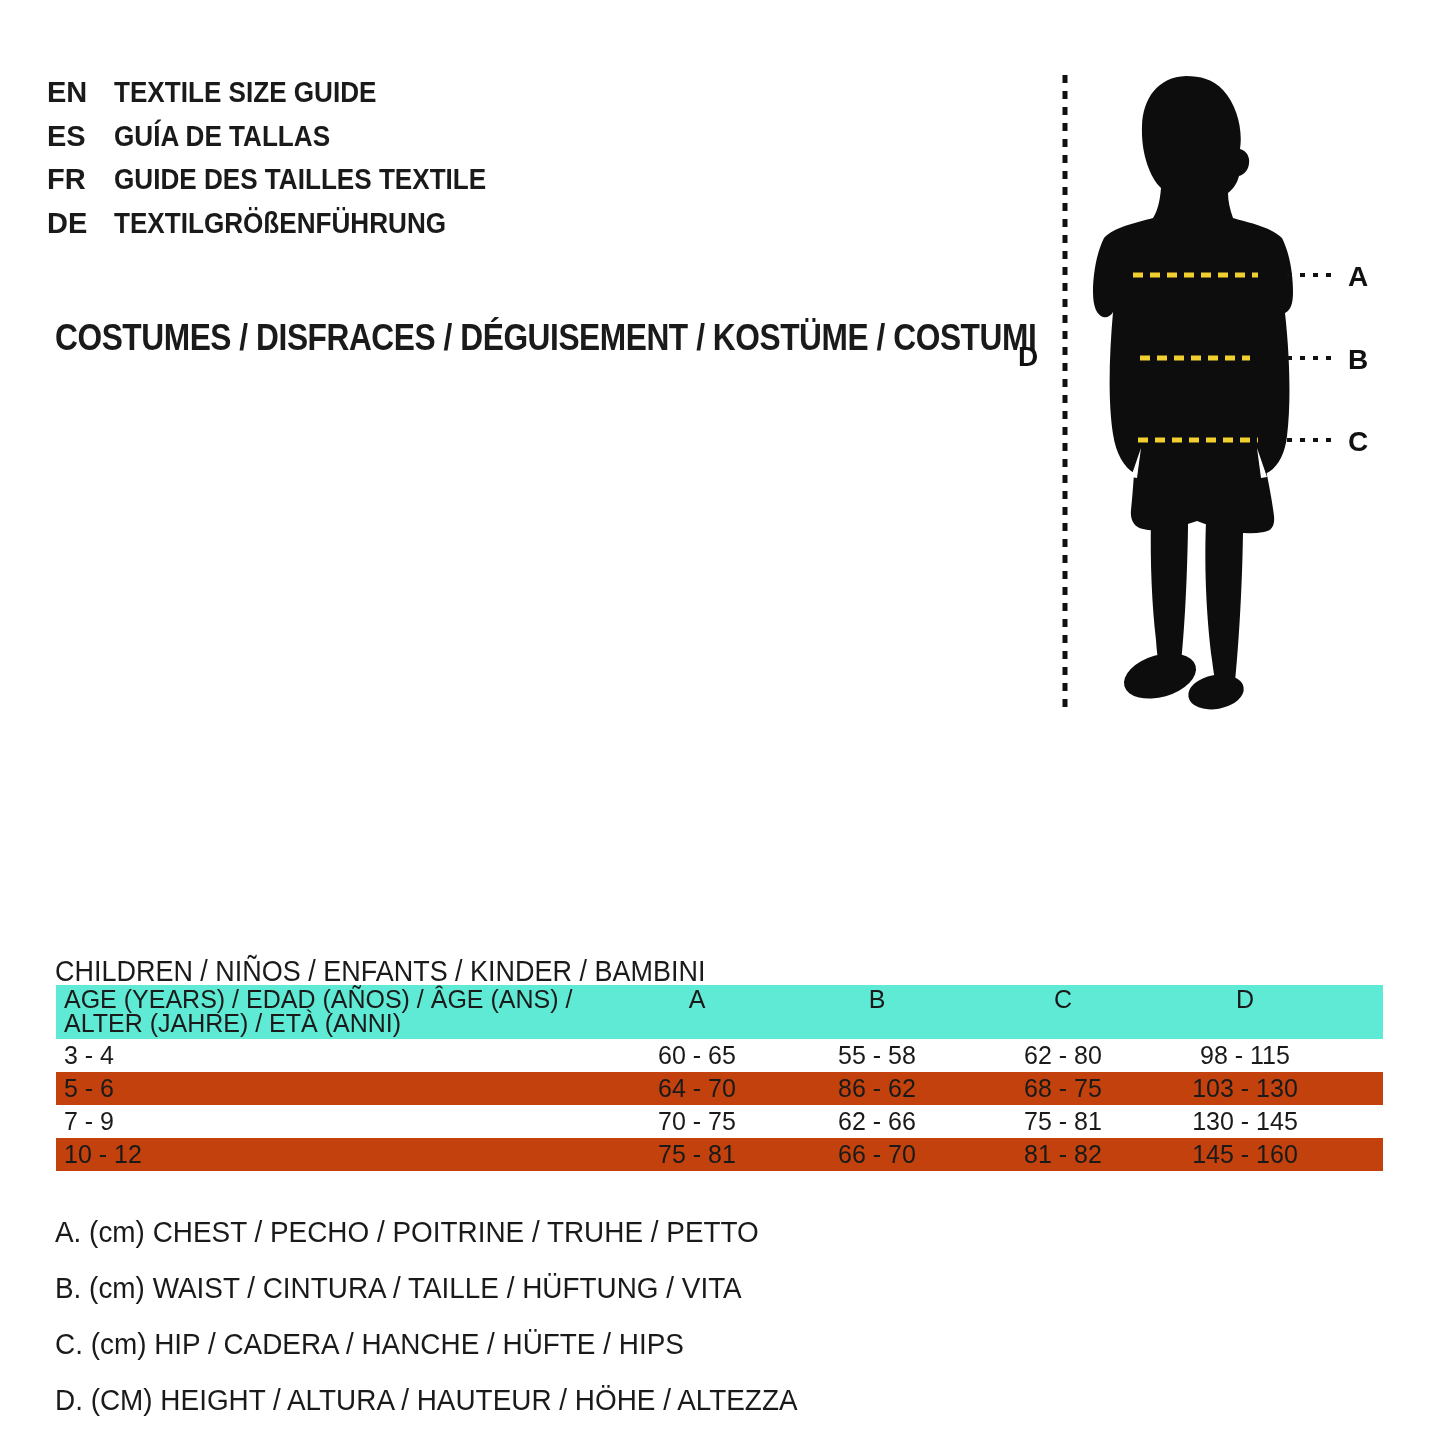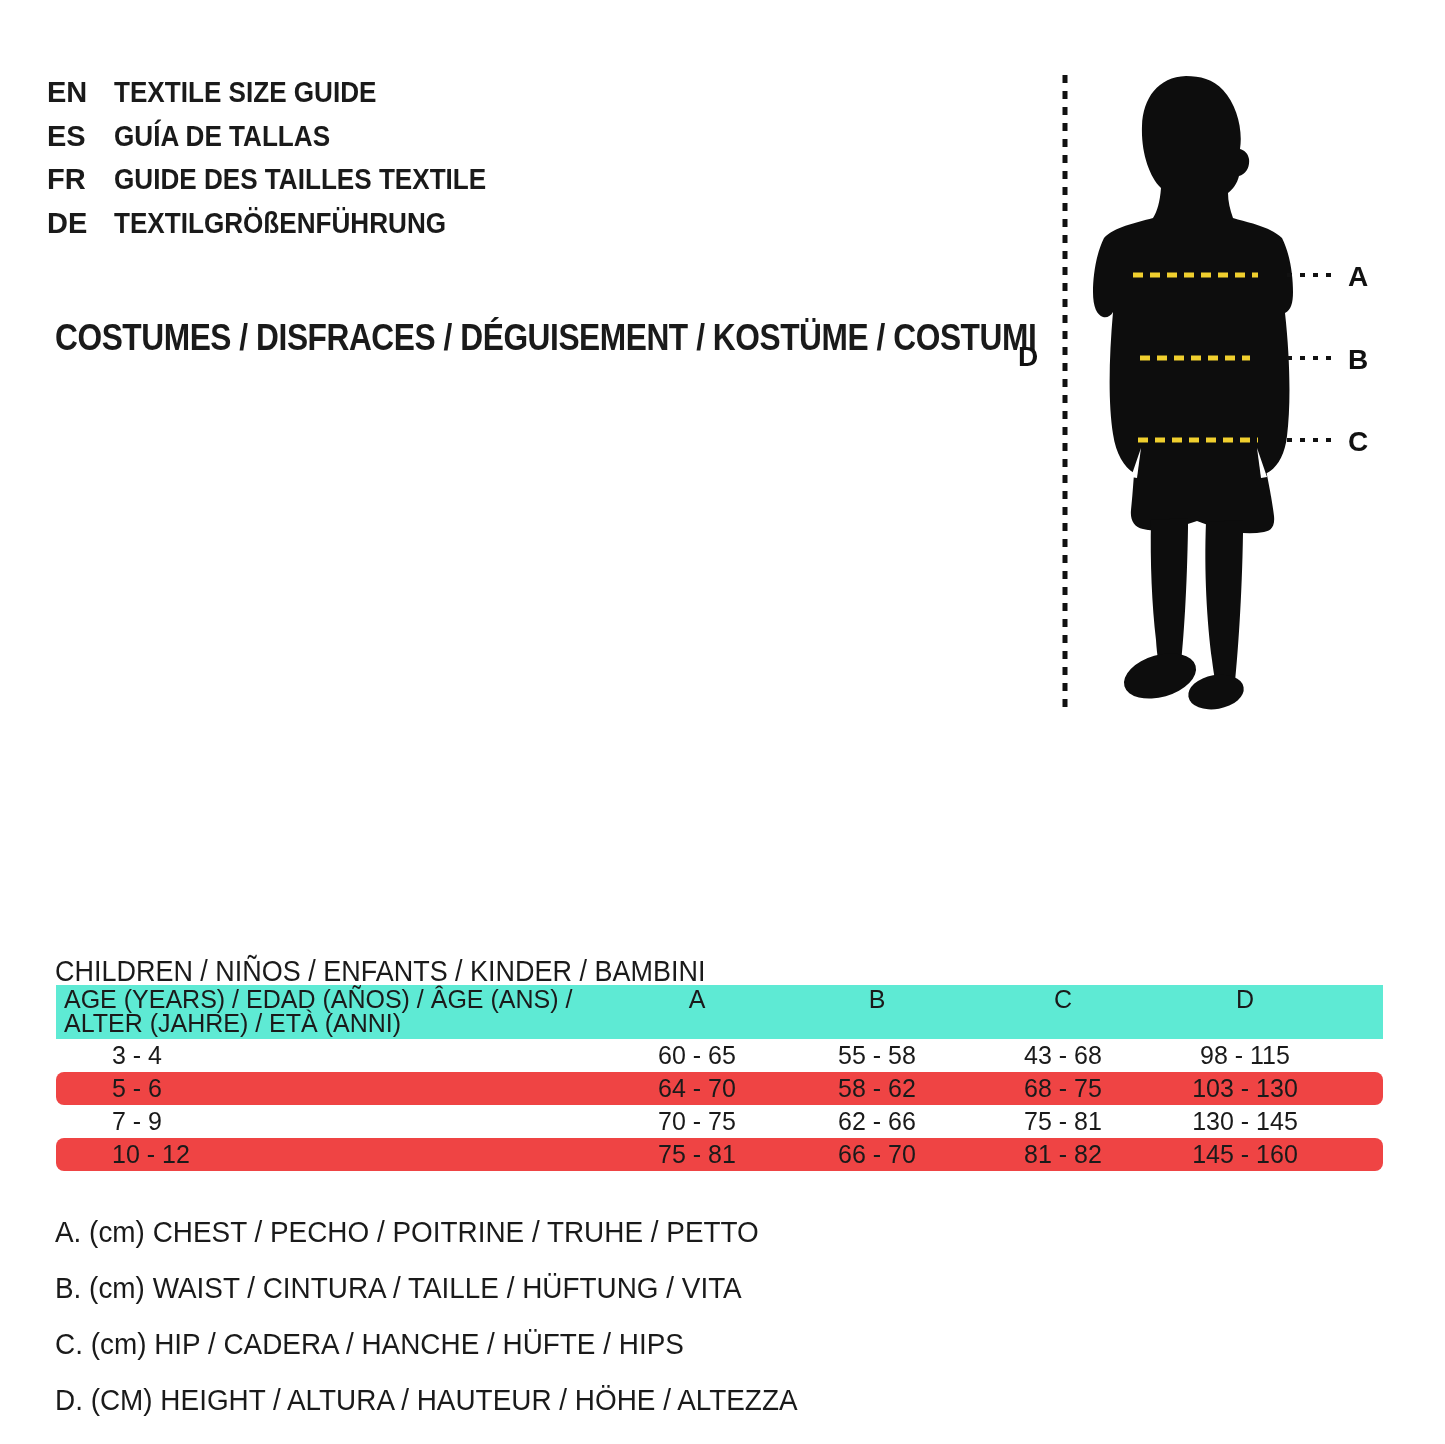--- a/index.html
+++ b/index.html
@@ -36,23 +36,23 @@
     font-size:29px;font-weight:400;margin-top:40px;
   }
 
   
   .size-table{position:absolute;left:56px;top:976px;width:1327px;font-size:25px;}
   .t-row{display:grid;grid-template-columns:560px 162px 198px 174px 190px 43px;align-items:center;}
   .t-head{background:#5eead4;min-height:51px;align-items:start;margin-top:9px;}
   .t-head .age-cell{padding:2px 0 4px 8px;line-height:24px;}
   .t-head .col-letter{text-align:center;padding-top:2px;line-height:24px;}
   .t-data{height:33px;}
-  .t-data .age-cell{padding-left:8px;margin-left:48px;}
+  .t-data .age-cell{padding-left:8px;}
   .t-data .val{text-align:center;}
-  .t-data.alt{background:#ef4444;border-radius:8px;}
+  .t-data.alt{background:#c2410c;}
 
   
   .legend{position:absolute;left:55px;top:1204px;}
   .legend-line{height:56px;line-height:56px;font-size:30px;font-weight:400;}
   .legend-line span{display:inline-block;transform:scaleX(0.93);transform-origin:left center;white-space:nowrap;}
 </style>
 </head>
 <body>
 
 <div class="canvas">
@@ -164,28 +164,28 @@
       <div class="col-letter">B</div>
       <div class="col-letter">C</div>
       <div class="col-letter">D</div>
       <div></div>
     </div>
 
     <div class="t-row t-data">
       <div class="age-cell">3 - 4</div>
       <div class="val">60 - 65</div>
       <div class="val">55 - 58</div>
-      <div class="val">43 - 68</div>
+      <div class="val">62 - 80</div>
       <div class="val">98 - 115</div>
       <div></div>
     </div>
     <div class="t-row t-data alt">
       <div class="age-cell">5 - 6</div>
       <div class="val">64 - 70</div>
-      <div class="val">58 - 62</div>
+      <div class="val">86 - 62</div>
       <div class="val">68 - 75</div>
       <div class="val">103 - 130</div>
       <div></div>
     </div>
     <div class="t-row t-data">
       <div class="age-cell">7 - 9</div>
       <div class="val">70 - 75</div>
       <div class="val">62 - 66</div>
       <div class="val">75 - 81</div>
       <div class="val">130 - 145</div>

